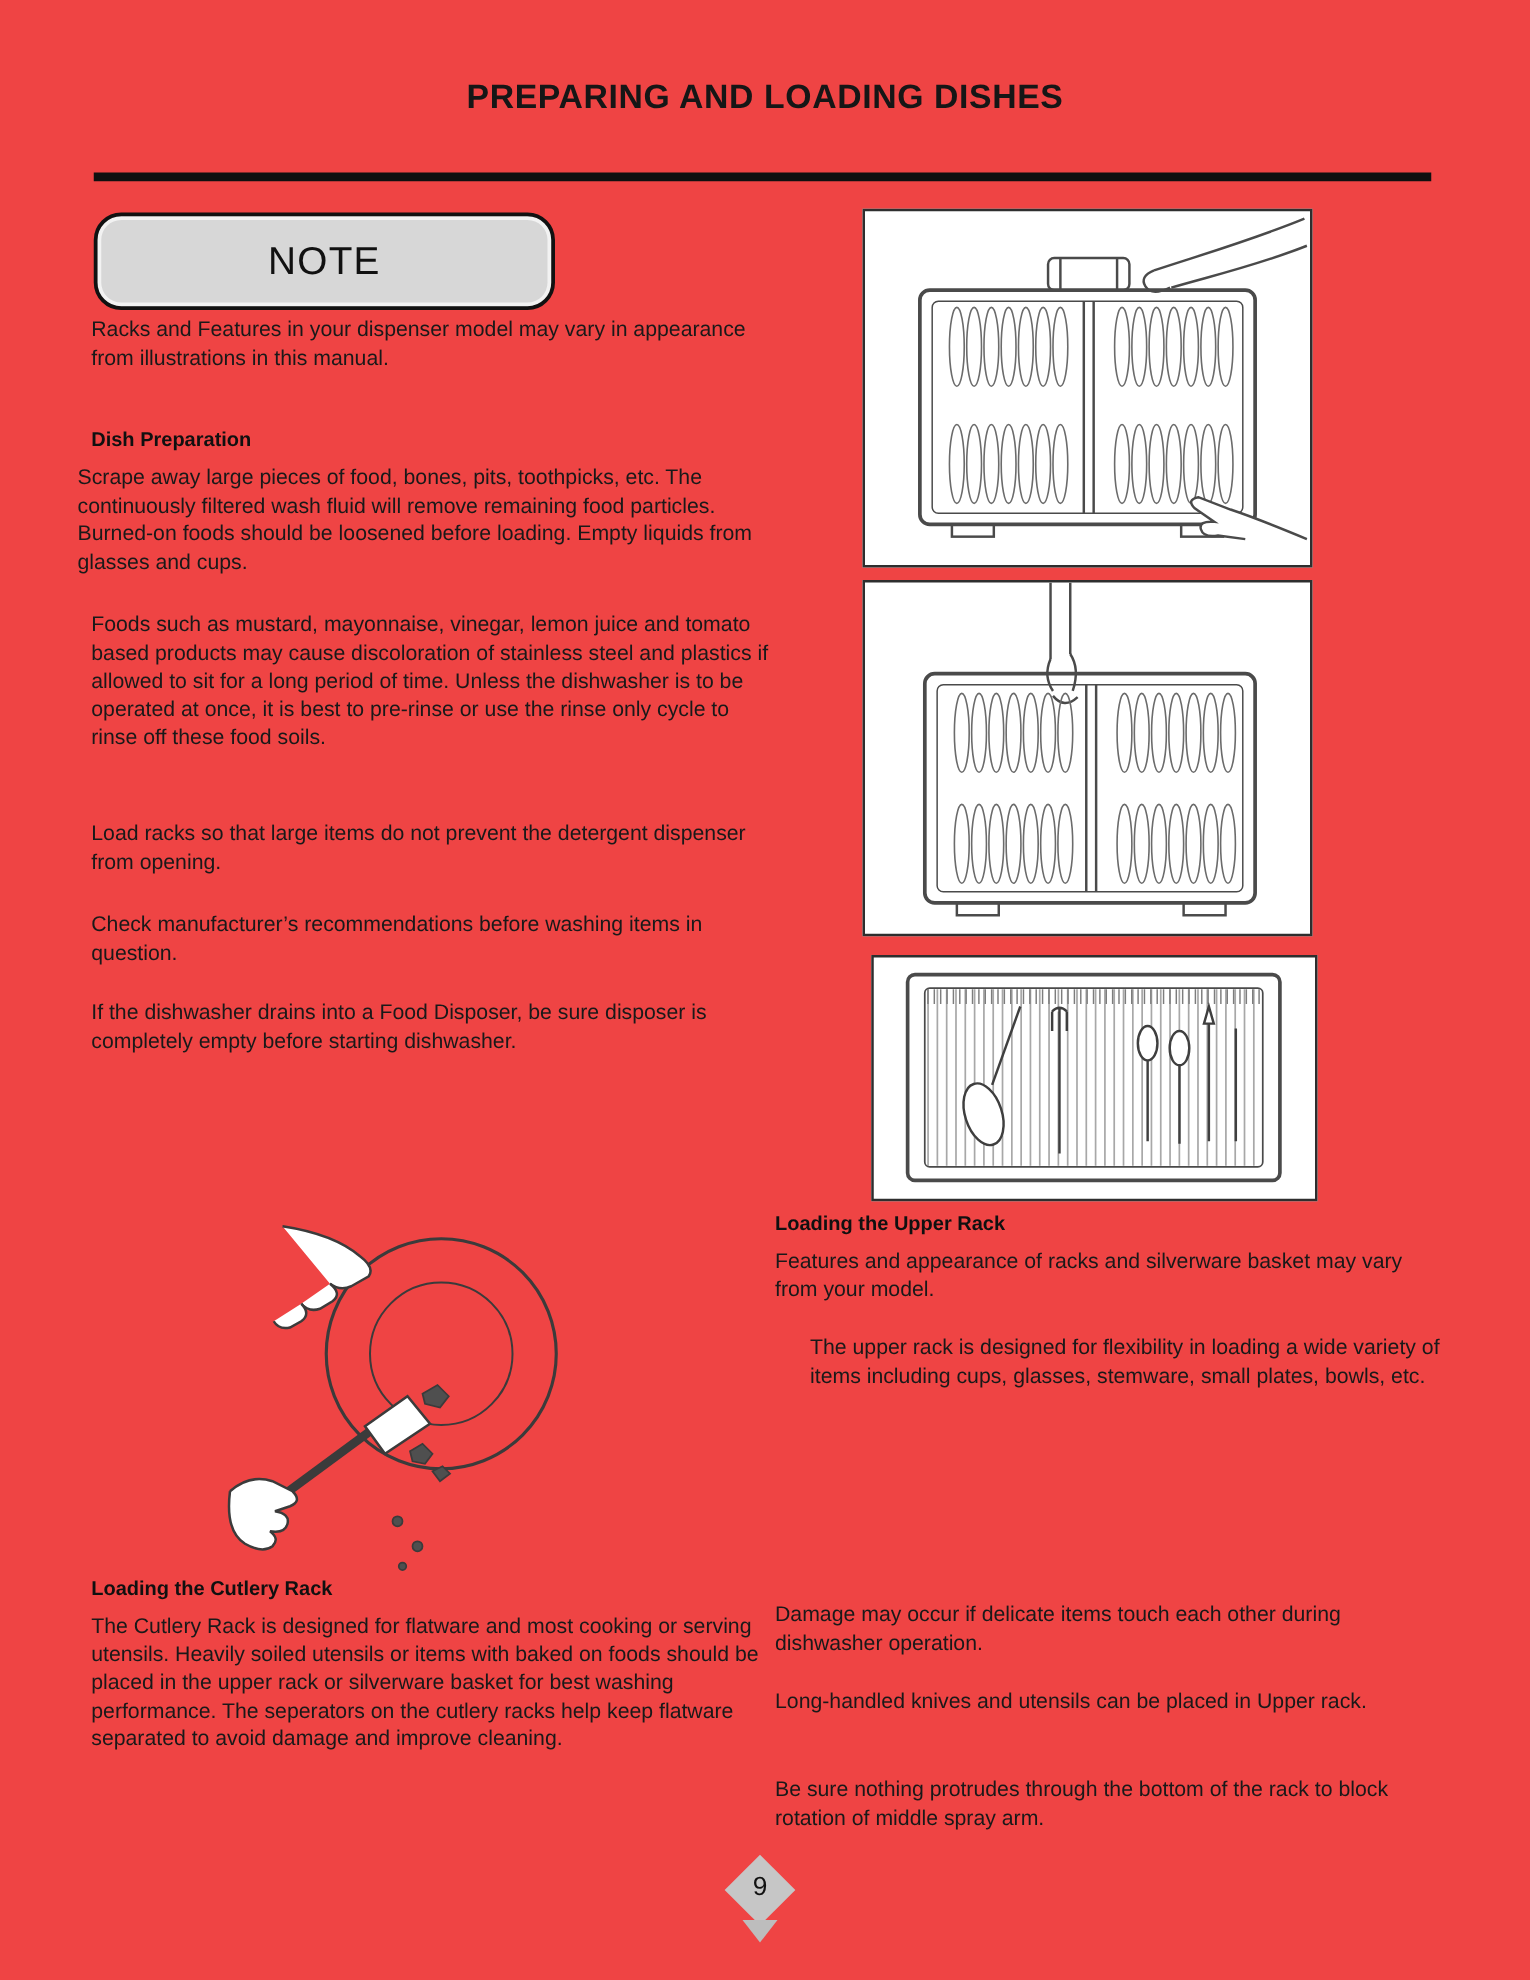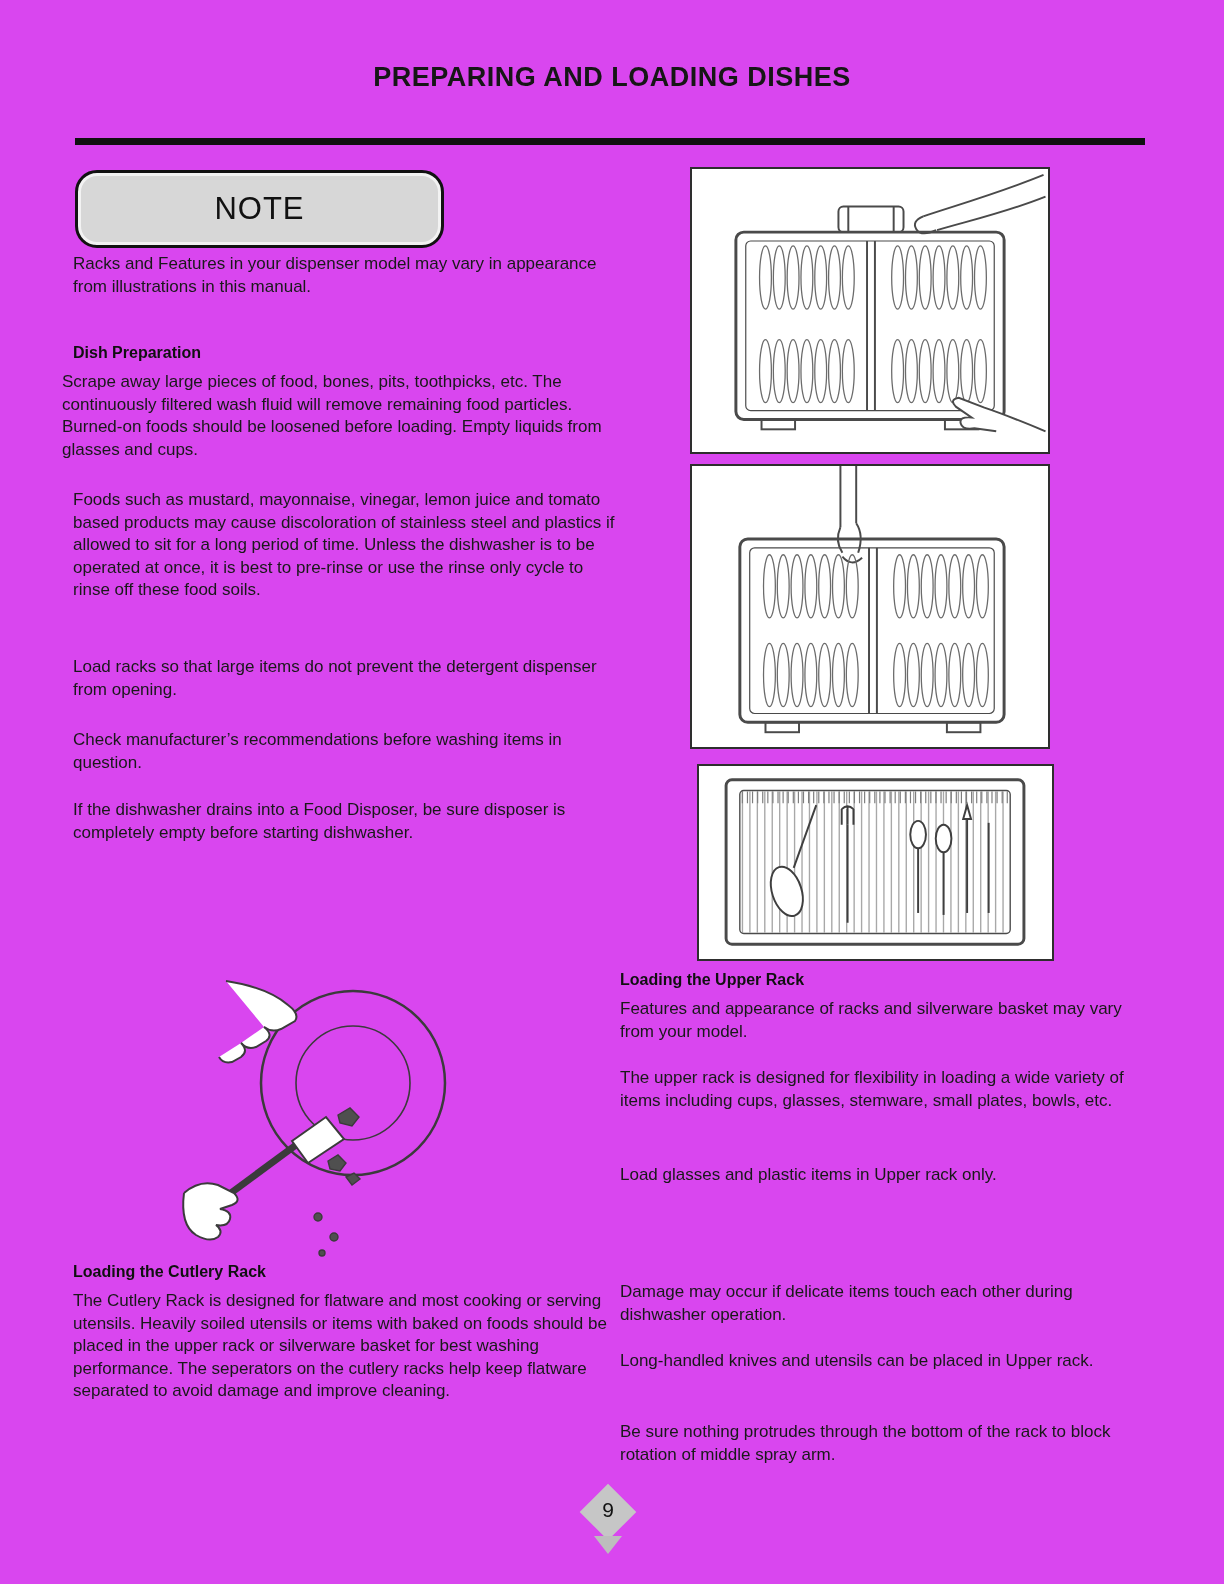--- a/index.html
+++ b/index.html
@@ -1,20 +1,20 @@
 <!DOCTYPE html>
 <html><head>
 <meta charset="utf-8">
 <style>
   html,body{margin:0;padding:0;background:#ffffff;}
   .page{
     position:relative;
     width:1224px;height:1584px;
     margin:0 auto;
-    background:#d946ef;
+    background:#ef4444;
     font-family:"Liberation Sans", sans-serif;
     color:#161616;
     overflow:hidden;
   }
   .abs{position:absolute;}
   .title{
     top:62px;left:0;width:1224px;
     text-align:center;
     font-size:27px;font-weight:700;
     letter-spacing:0.5px;
@@ -196,22 +196,21 @@
         <line x1="248" y1="88" x2="248" y2="152"></line>
         <line x1="272" y1="54" x2="272" y2="150"></line>
         <path d="M268 54 l 8 0 l -4 -14 z"></path>
         <line x1="294" y1="58" x2="294" y2="150"></line>
       </g>
     </svg>
   </div>
 
   <div class="abs h" style="left:620px;top:971px">Loading the Upper Rack</div>
   <div class="abs para" style="left:620px;top:998px;width:530px">Features and appearance of racks and silverware basket may vary from your model.</div>
-  <div class="abs para" style="left:620px;top:1067px;width:530px">The upper rack is designed for flexibility in loading a wide variety of items including cups, glasses, stemware, small plates, bowls, etc.</div>
-  <div class="abs para" style="left:620px;top:1164px;width:530px">Load glasses and plastic items in Upper rack only.</div>
+  <div class="abs para" style="left:648px;top:1067px;width:530px">The upper rack is designed for flexibility in loading a wide variety of items including cups, glasses, stemware, small plates, bowls, etc.</div>
   <div class="abs para" style="left:620px;top:1281px;width:530px">Damage may occur if delicate items touch each other during dishwasher operation.</div>
   <div class="abs para" style="left:620px;top:1350px;width:530px">Long-handled knives and utensils can be placed in Upper rack.</div>
   <div class="abs para" style="left:620px;top:1421px;width:530px">Be sure nothing protrudes through the bottom of the rack to block rotation of middle spray arm.</div>
 
   <div class="abs diamond" style="left:588px;top:1492px"></div>
   <div class="abs tri-down" style="left:594px;top:1536px"></div>
   <div class="abs pagenum" style="left:588px;top:1498px">9</div>
 
 </div>
 

